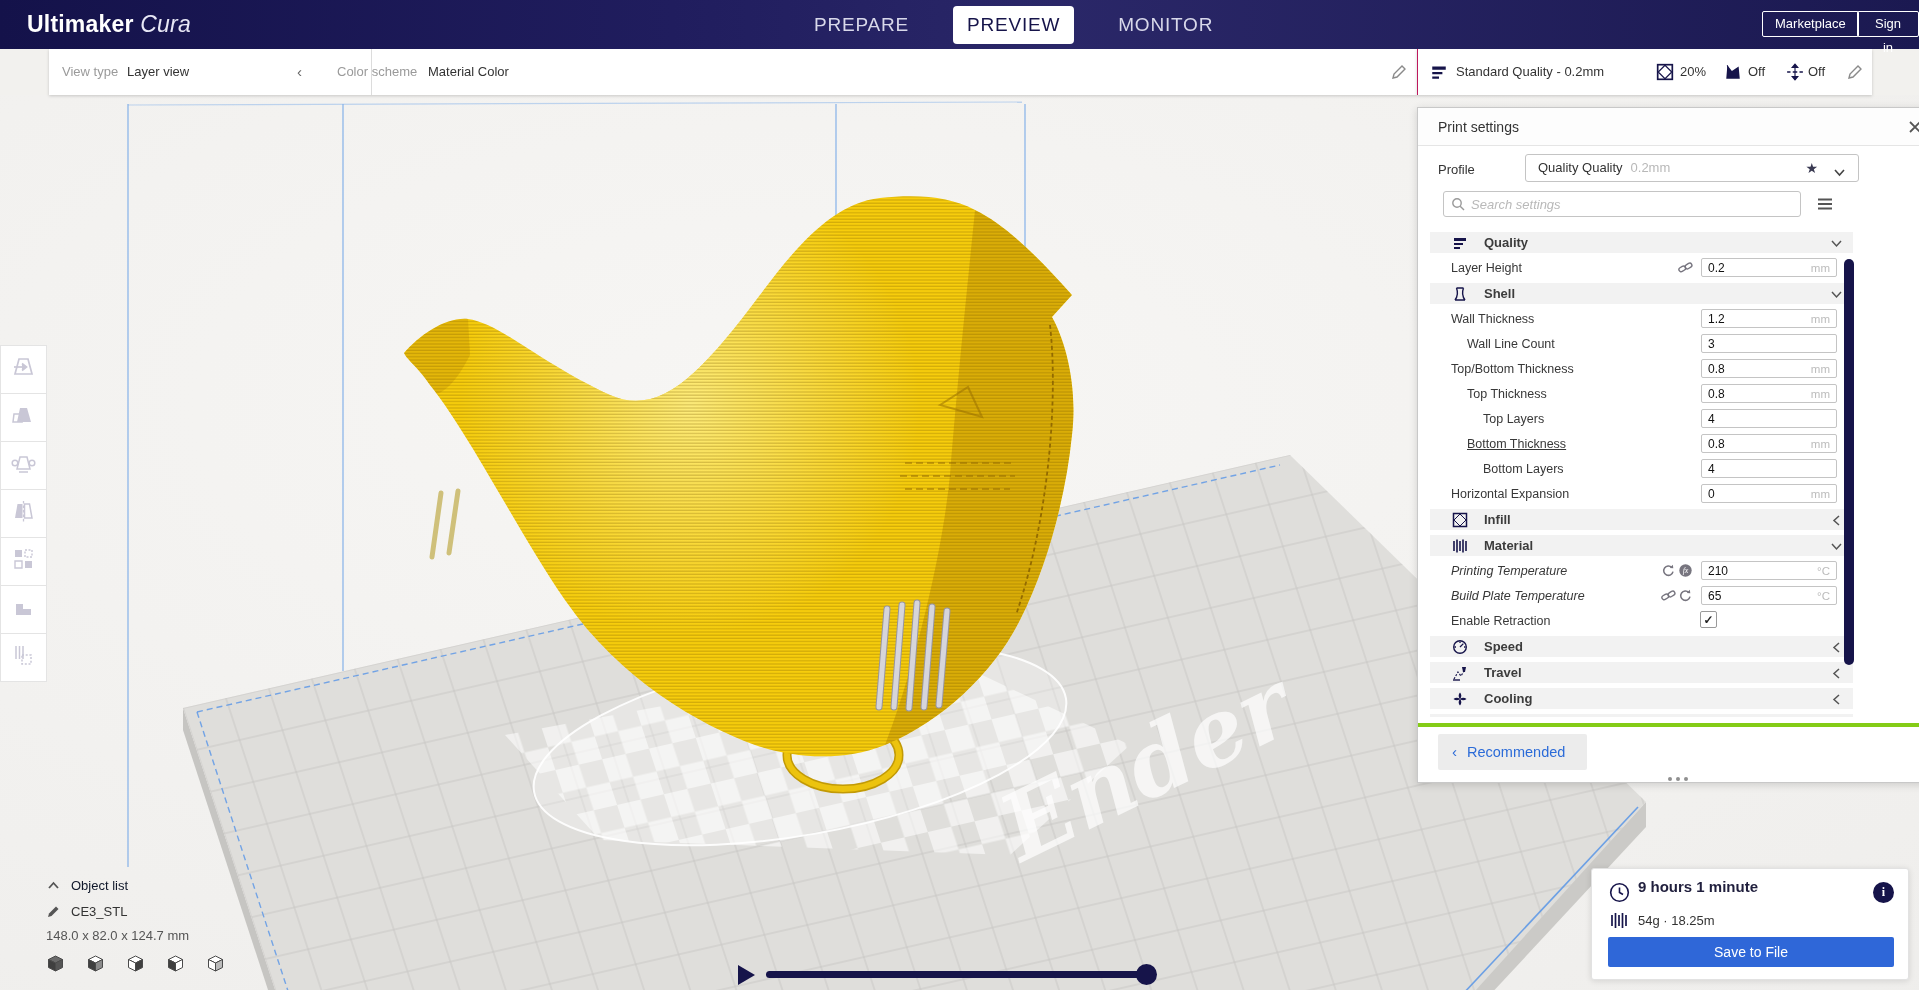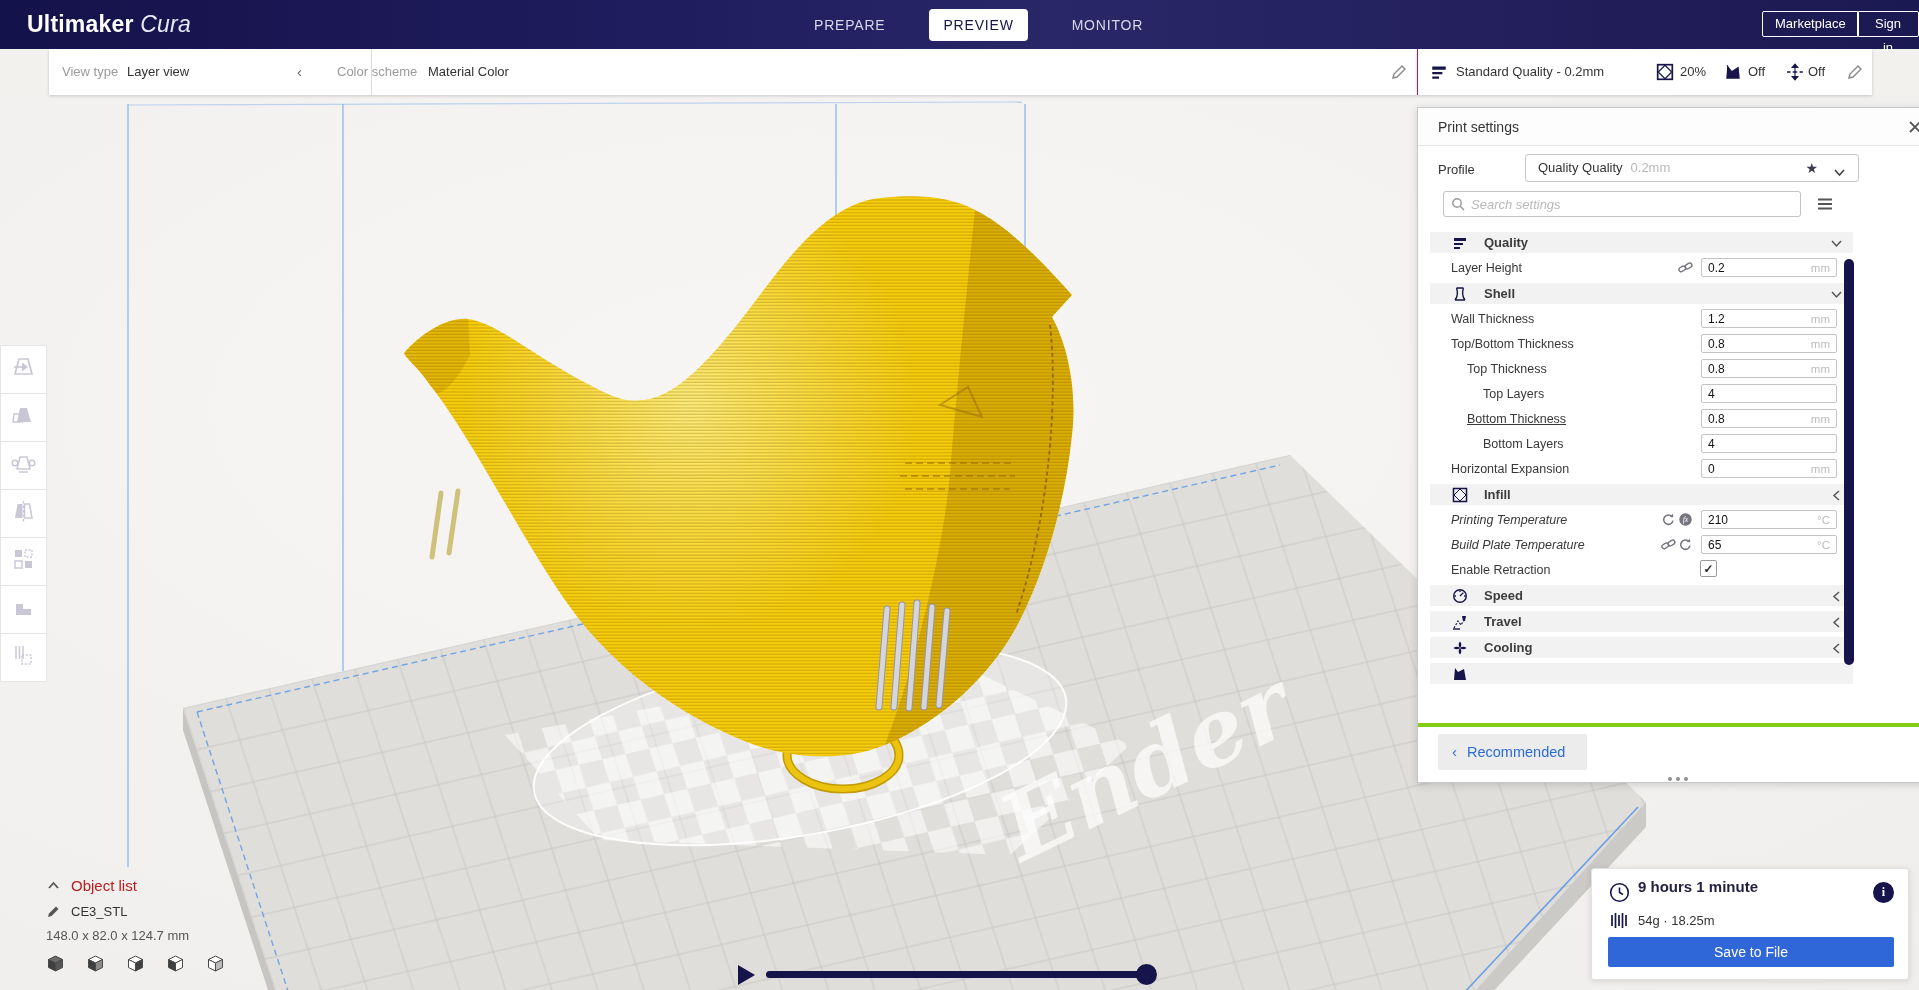--- a/index.html
+++ b/index.html
@@ -6,21 +6,21 @@
   html,body { width:1919px; height:990px; overflow:hidden; }
   body { font-family:"Liberation Sans", sans-serif; background:#f2f1ee; position:relative; }
 
   
   .topbar { position:absolute; left:0; top:0; width:1919px; height:49px;
             background:linear-gradient(90deg,#14124a 0%,#201d5e 35%,#2a2768 55%,#1b1951 100%); z-index:30; }
   .logo { position:absolute; left:27px; top:0; height:49px; line-height:49px; color:#fff; font-size:23px; letter-spacing:.2px; }
   .logo b { font-weight:700; }
   .logo span.light { font-weight:300; color:#e8e8f6;font-style:italic; }
   .tabs { position:absolute; left:800px; top:0; height:49px; display:flex; align-items:center; gap:30px; }
-  .tab { color:#d8d8ea; font-size:14px; letter-spacing:.8px; padding:8px 14px; border-radius:4px; cursor:pointer; }
+  .tab { color:#d8d8ea; font-size:19px; letter-spacing:.8px; padding:8px 14px; border-radius:4px; cursor:pointer; }
   .tab.active { background:#fff; color:#16144a; }
   .tb-btn { position:absolute; top:11px; height:26px; border:1px solid #fff; border-radius:2px;
             color:#fff; font-size:13px; line-height:24px; padding:0 12px; background:transparent; }
   .tb-btn.marketplace { left:1762px; }
   .tb-btn.signin { left:1857px; }
 
   
   .viewbar { position:absolute; left:49px; top:49px; width:1368px; height:46px; background:#fff;
              box-shadow:0 1px 3px rgba(0,0,0,.18); z-index:20; }
   .qualitybar { position:absolute; left:1417px; top:49px; width:455px; height:46px; background:#fff;
@@ -102,21 +102,21 @@
   
   .path-slider { position:absolute; left:730px; top:960px; width:450px; height:30px; z-index:6; }
   .ps-play { position:absolute; left:6px; top:4px; width:20px; height:22px; }
   .ps-track { position:absolute; left:36px; top:11px; width:390px; height:7px; border-radius:3.5px; background:#16144a; }
   .ps-handle { position:absolute; left:406px; top:4px; width:21px; height:21px; border-radius:50%; background:#16144a; }
 
   
   .objlist { position:absolute; left:46px; top:872px; z-index:6; }
   .ol-row { display:flex; align-items:center; height:26px; }
   .ol-row svg { width:15px; height:15px; margin-right:10px; }
-  .ol-toggle-label { font-size:15px; color:#b91c1c; }
+  .ol-toggle-label { font-size:13px; color:#0f172a; }
   .ol-file { font-size:13px; color:#333; }
   .ol-dims { font-size:13px; color:#555; height:24px; line-height:24px; }
   .viewcubes { display:flex; gap:21px; margin-top:6px; }
   .viewcubes .vc { width:19px; height:19px; }
   .viewcubes svg { width:19px; height:19px; }
 
   
   .jobcard { position:absolute; left:1591px; top:868px; width:318px; height:112px; background:#fff;
              border:1px solid #e2e2e2; border-radius:3px; box-shadow:0 1px 6px rgba(0,0,0,.12); z-index:26; }
   .jc-clock { position:absolute; left:17px; top:13px; width:21px; height:21px; }
@@ -411,20 +411,27 @@
           </svg></span>
       </div>
       <div class="set-row">
         <span class="slabel" style="left: 21px;">Wall Thickness</span>
         <span class="inbox">
           <span class="v">1.2</span>
           <span class="u">mm</span>
         </span>
       </div>
       <div class="set-row">
+        <span class="slabel" style="left: 37px;">Wall Line Count</span>
+        <span class="inbox">
+          <span class="v">3</span>
+          <span class="u"></span>
+        </span>
+      </div>
+      <div class="set-row">
         <span class="slabel" style="left: 21px;">Top/Bottom Thickness</span>
         <span class="inbox">
           <span class="v">0.8</span>
           <span class="u">mm</span>
         </span>
       </div>
       <div class="set-row">
         <span class="slabel" style="left: 37px;">Top Thickness</span>
         <span class="inbox">
           <span class="v">0.8</span>
@@ -462,20 +469,31 @@
       <div class="cat-row">
         <span class="cicon">
           <svg viewBox="0 0 16 16">
             <rect x="1.5" y="1.5" width="13" height="13" fill="none" stroke="#16144a" stroke-width="1.5"></rect>
             <path d="M2 8l6-6 M8 2l6 6 M2 8l6 6 M8 14l6-6" stroke="#16144a" stroke-width="1"></path>
           </svg>
         </span>
         <span class="clabel">Infill</span>
         <span class="cchev"><svg viewBox="0 0 13 13">
             <polyline points="9,2 4,6.5 9,11" fill="none" stroke="#555" stroke-width="1.5"></polyline>
+          </svg></span>
+      </div>
+      <div class="cat-row">
+        <span class="cicon">
+          <svg viewBox="0 0 16 16">
+            <path d="M2 3v10 M5 1.5v13 M8 3v10 M11 1.5v13 M14 3v10" stroke="#16144a" stroke-width="1.6"></path>
+          </svg>
+        </span>
+        <span class="clabel">Material</span>
+        <span class="cchev"><svg viewBox="0 0 13 13">
+            <polyline points="2,4 6.5,9 11,4" fill="none" stroke="#555" stroke-width="1.5"></polyline>
           </svg></span>
       </div>
       <div class="set-row">
         <span class="slabel it" style="left: 21px;">Printing Temperature</span>
         <span class="ribbons">
           <span><svg viewBox="0 0 16 16">
               <path d="M12.8 9.2a5 5 0 1 1-1.3-4.5" fill="none" stroke="#77757f" stroke-width="1.6"></path>
               <path d="M12.6 1.8l.5 3.8-3.8-.4z" fill="#77757f"></path>
             </svg></span>
           <span><svg viewBox="0 0 16 16">

